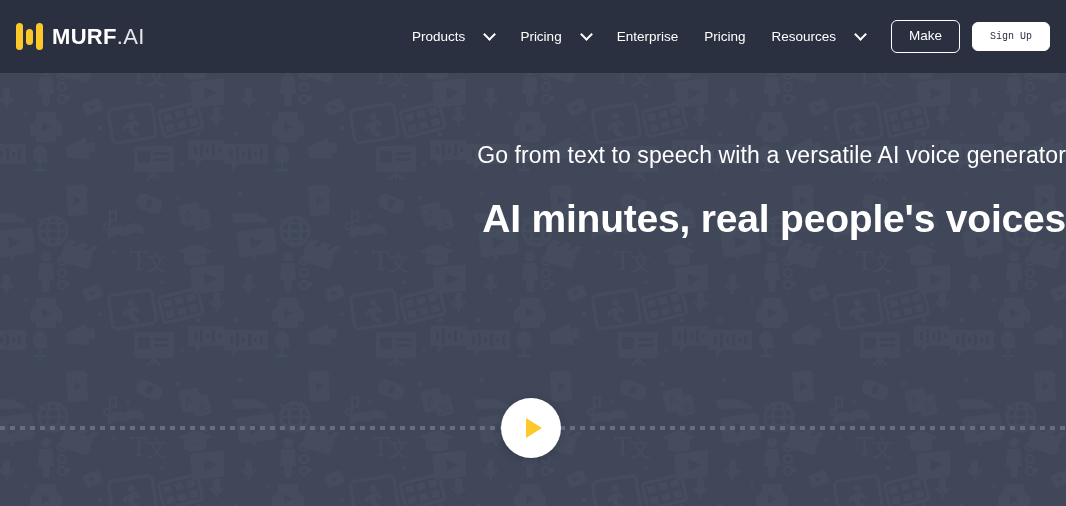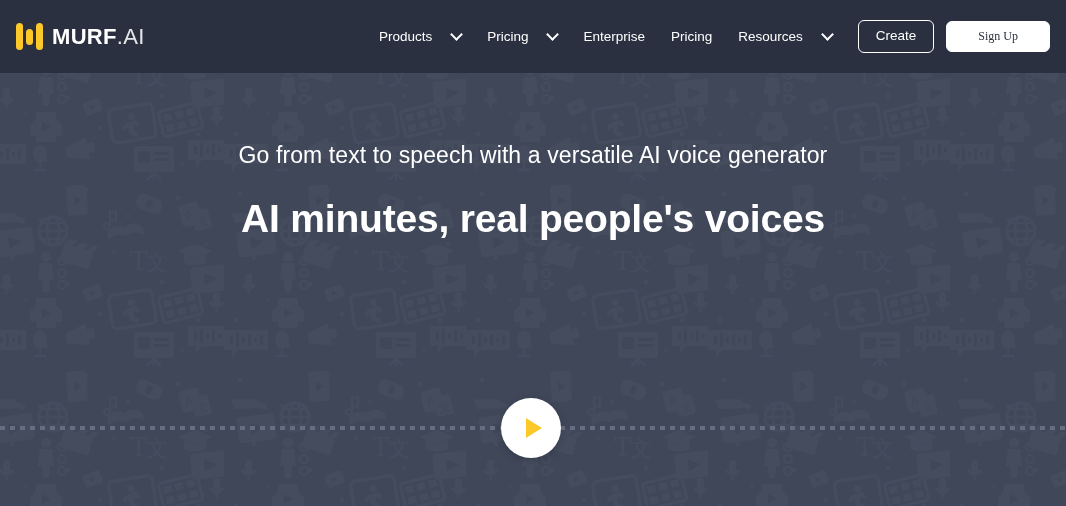--- a/index.html
+++ b/index.html
@@ -147,35 +147,35 @@
     padding: 8px 17px;
     border-radius: 6px;
     cursor: pointer;
     line-height: 1.1;
   }
 
   .btn-signup {
     border: 1px solid #ffffff;
     background: #ffffff;
     color: #2b3040;
-    font-size: 12px;
-    font-family: Liberation Serif, serif;
-    padding: 8px 31px;
+    font-size: 10px;
+    font-family: Liberation Mono, monospace;
+    padding: 8px 17px;
     border-radius: 6px;
     cursor: pointer;
     line-height: 1.1;
   }
 
   
   .hero-content {
     position: absolute;
     top: 56px;
     left: 0;
     width: 1066px;
-    text-align: center;
+    text-align: right;
     z-index: 10;
   }
 
   .eyebrow {
     margin-top: 86px;
     font-size: 23px;
     font-weight: 400;
     color: #ffffff;
     letter-spacing: 0.1px;
   }
@@ -488,19 +488,19 @@
       </div>
 
       <div class="nav-item">
         <span>Resources</span>
         <span class="chev"></span>
       </div>
 
     </nav>
 
     <div class="auth">
-      <button class="btn-login">Create</button>
+      <button class="btn-login">Make</button>
       <button class="btn-signup">Sign Up</button>
     </div>
 
   </div>
 
 </div>
 
 </body></html>

